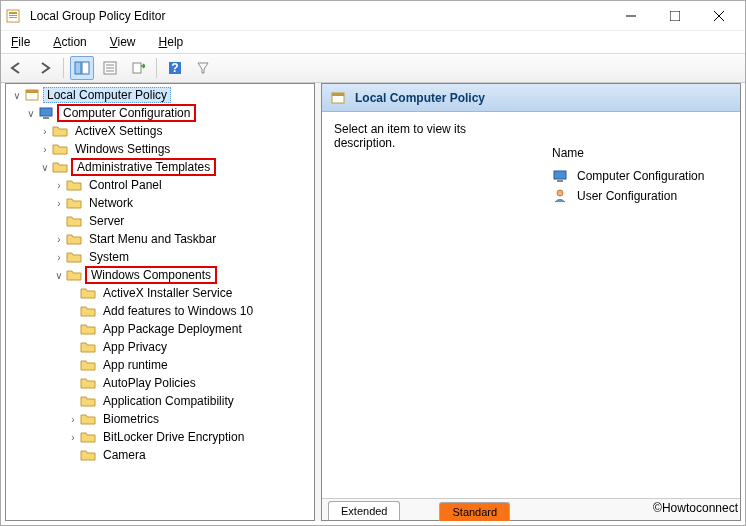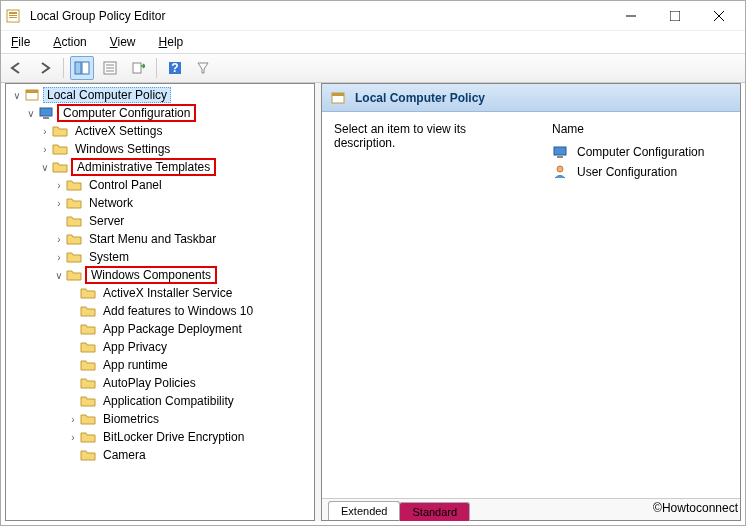--- a/index.html
+++ b/index.html
@@ -16,25 +16,25 @@
 .tbtn.active { border-color: #7aa3d6; background: #cde6ff; }
 .tdiv { width: 1px; height: 20px; background: #ccc; margin: 0 2px; }
 .body { flex: 1; display: flex; overflow: hidden; border-left: 4px solid #fff; border-right: 4px solid #fff; border-bottom: 4px solid #fff; }
 .tree-pane { width: 310px; border: 1px solid #888; background: #fff; overflow: auto; position: relative; }
 .splitter { width: 6px; background: #f5f5f5; }
 .right-pane { flex: 1; border: 1px solid #888; background: #fff; display: flex; flex-direction: column; }
 .rheader { height: 28px; background: linear-gradient(#d8e8f8,#bcd4ee); border-bottom: 1px solid #9cb9d8; display: flex; align-items: center; padding-left: 8px; gap: 6px; font-weight: 600; color: #0a3d6e; }
 .rbody { flex: 1; display: flex; padding: 10px 12px; gap: 28px; }
 .rdesc { width: 190px; }
 .rlist { flex: 1; }
-.rlist .col { font-weight: 400; color: #000; padding-bottom: 6px; }
+.rlist .col { font-weight: 400; color: #000; padding-bottom: 6px; margin-top: 24px; }
 .rrow { display: flex; align-items: center; gap: 6px; padding: 2px 0; }
-.rtabs { height: 22px; display: flex; align-items: flex-end; padding-left: 6px; border-top: 1px solid #ccc; background: #f8f8f8; }
+.rtabs { height: 22px; display: flex; align-items: flex-end; padding-left: 6px; border-top: 1px solid #ccc; background: #f8f8f8; gap: 40px; }
 .rtab { padding: 3px 12px; border: 1px solid #aaa; border-bottom: none; background: #fff; margin-right: -1px; font-size: 11px; position: relative; border-radius: 3px 3px 0 0; }
-.rtab.inactive { background: #be185d; top: 1px; }
+.rtab.inactive { background: #f97316; top: 1px; }
 .tree { padding: 2px 0 6px 0; }
 .node { display: flex; align-items: center; height: 18px; white-space: nowrap; }
 .exp { width: 14px; display: flex; justify-content: center; align-items: center; color: #666; font-size: 10px; cursor: pointer; }
 .ic { width: 16px; height: 16px; display: flex; align-items: center; justify-content: center; margin-right: 3px; }
 .label { padding: 1px 4px; }
 .sel { background: #cde8ff; border: 1px dotted #5a9fd4; padding: 0 3px; }
 .hl { border: 2px solid #e00000; padding: 0 4px; margin: -1px 0; }
 .ind0 { padding-left: 4px; } .ind1 { padding-left: 18px; } .ind2 { padding-left: 32px; } .ind3 { padding-left: 46px; } .ind4 { padding-left: 60px; }
 .watermark { position: absolute; right: 8px; bottom: 11px; color: #000000; font-size: 12px; }
 svg { display: block; }

